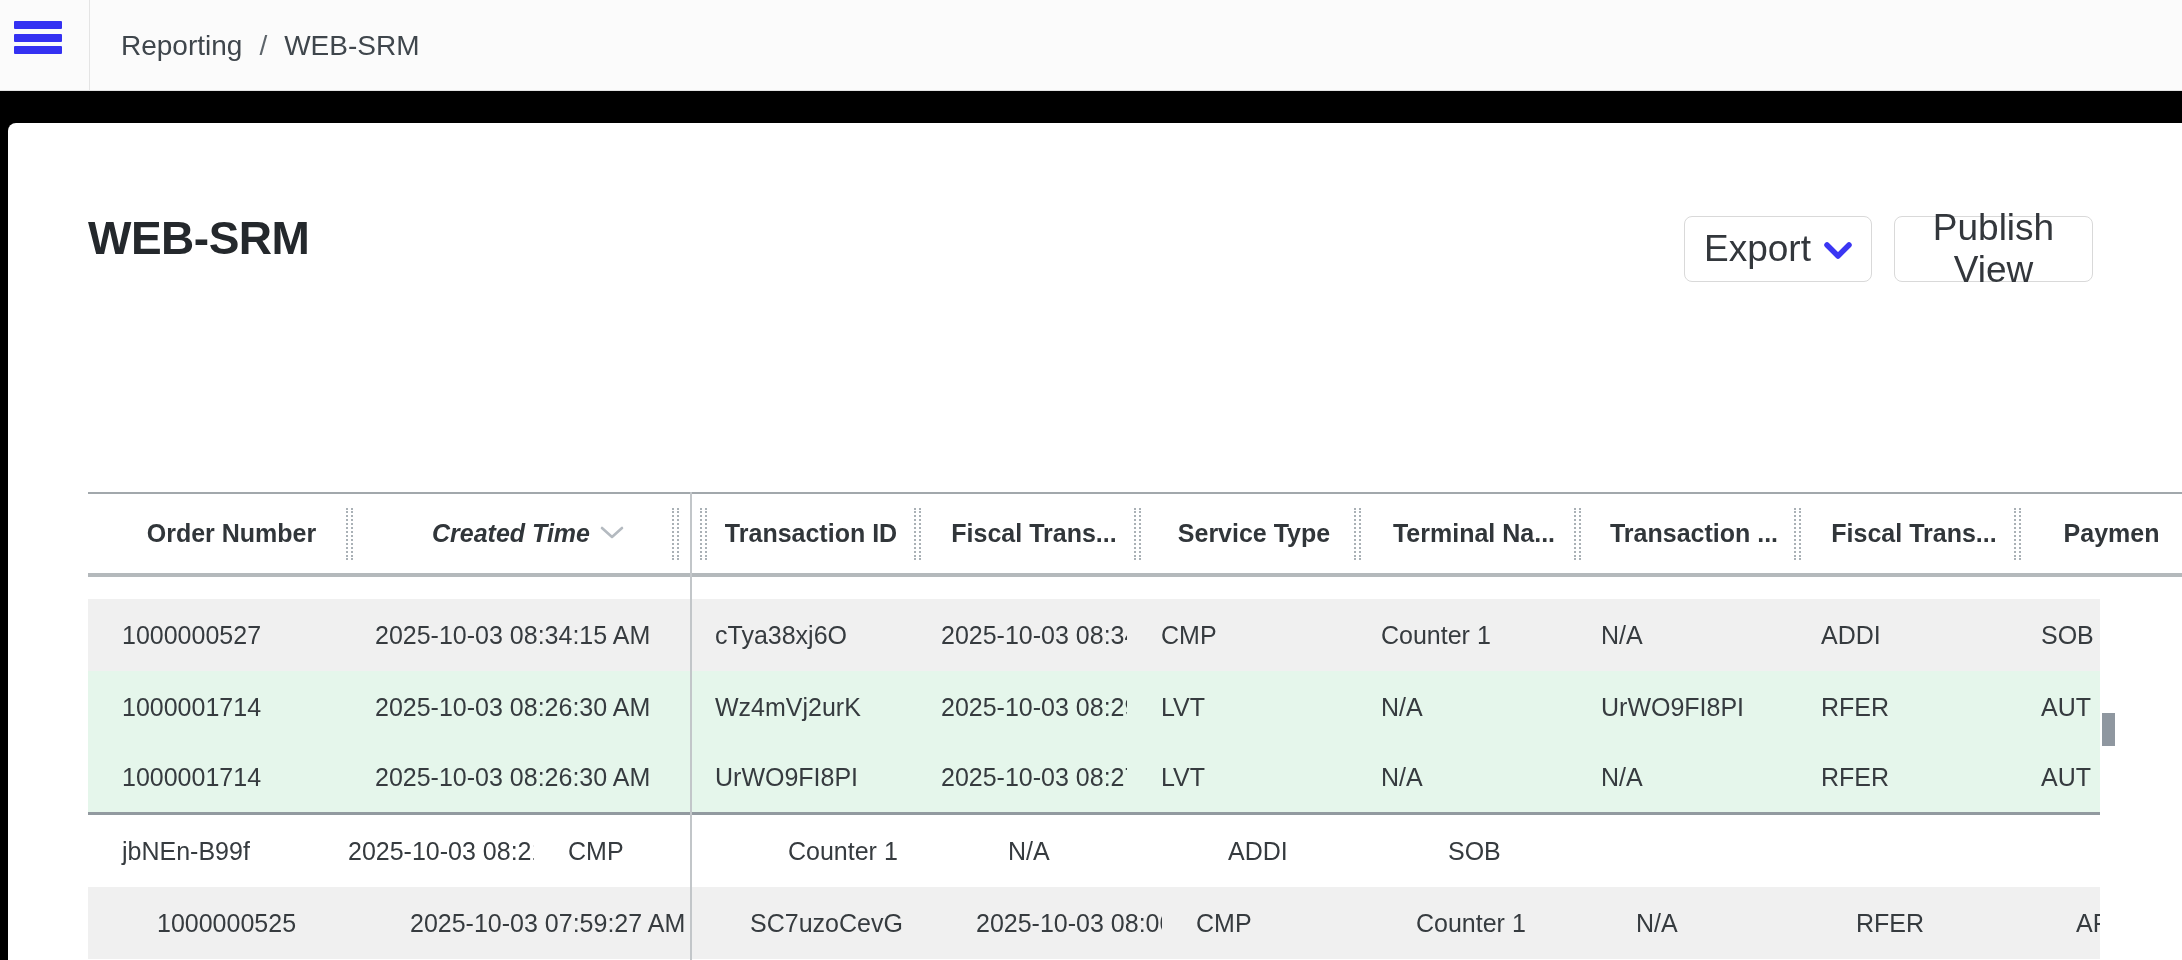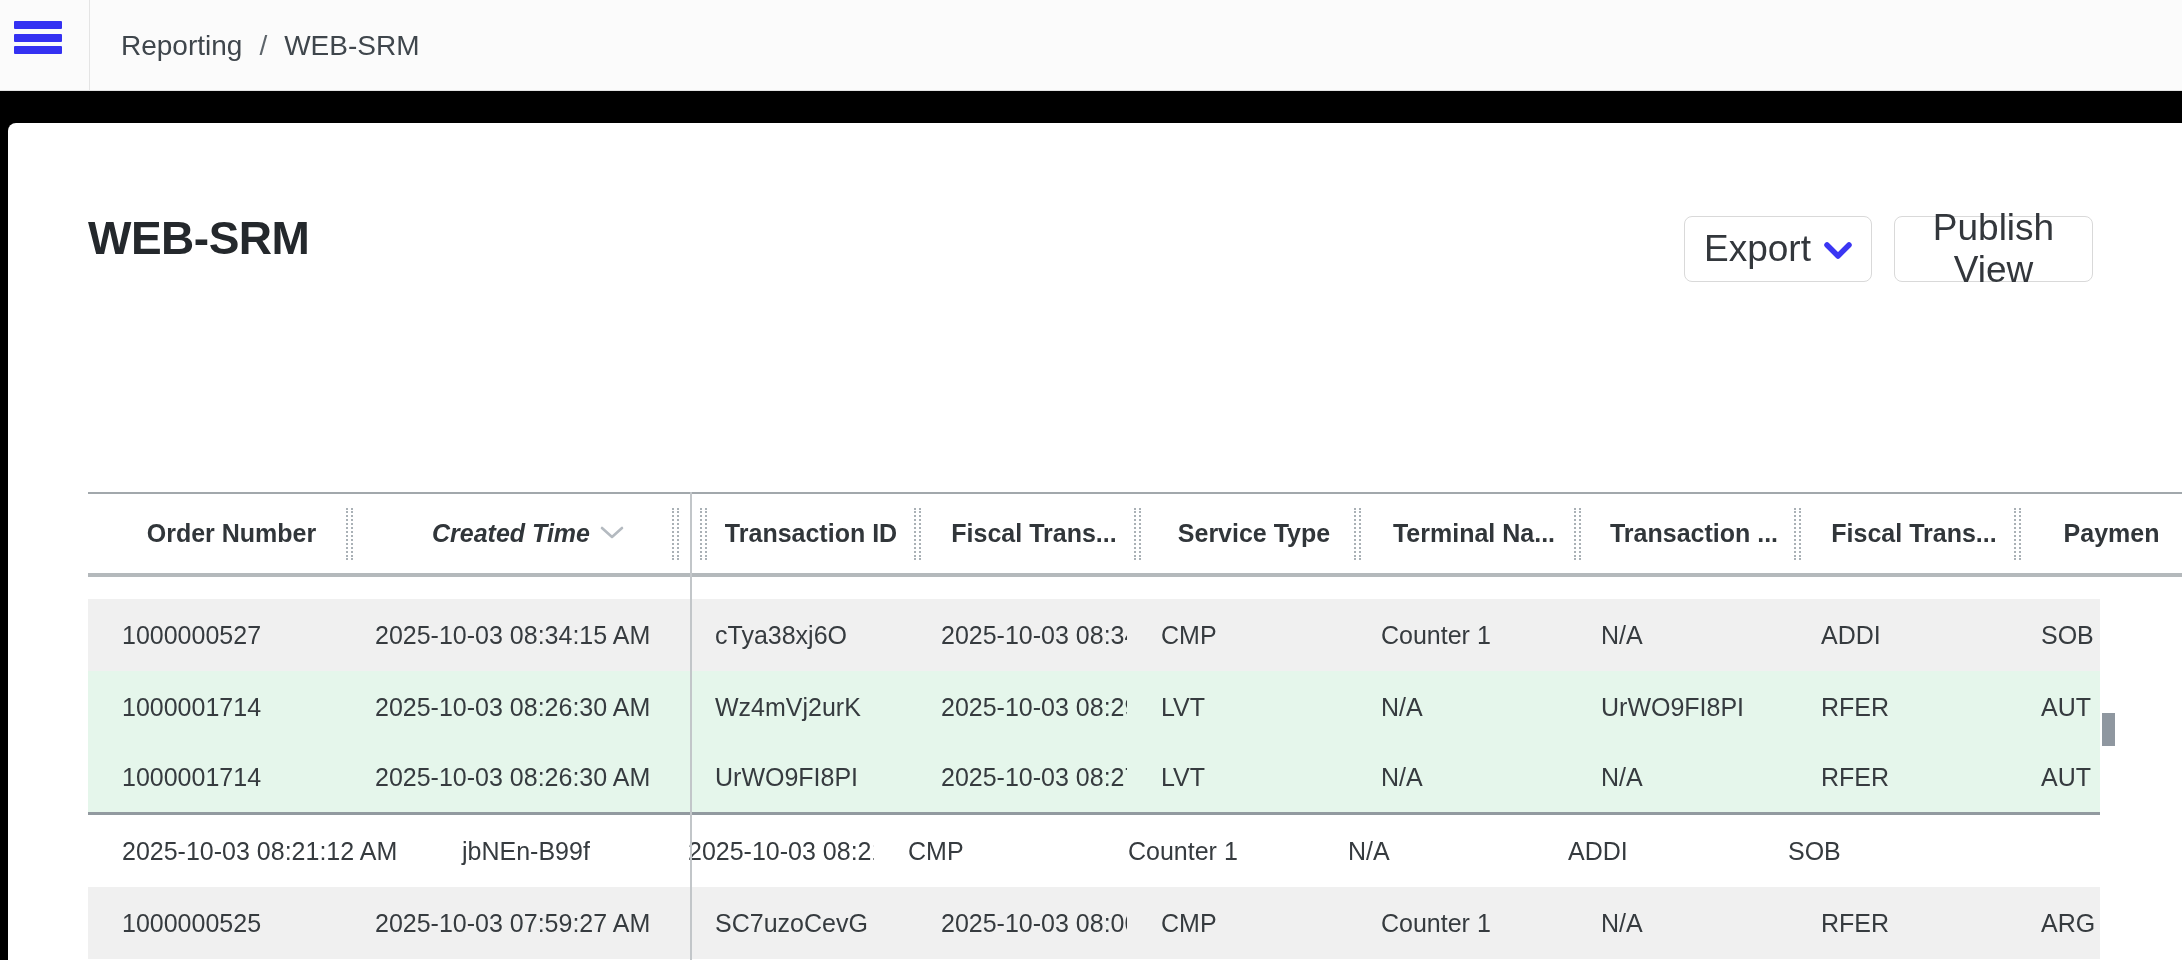--- a/index.html
+++ b/index.html
@@ -169,31 +169,30 @@
           <div class="cell" style="width: 340px;">2025-10-03 08:26:30 AM</div>
           <div class="cell" style="width: 226px;">UrWO9FI8PI</div>
           <div class="cell" style="width: 220px;">2025-10-03 08:27:1</div>
           <div class="cell" style="width: 220px;">LVT</div>
           <div class="cell" style="width: 220px;">N/A</div>
           <div class="cell" style="width: 220px;">N/A</div>
           <div class="cell" style="width: 220px;">RFER</div>
           <div class="cell" style="width: 175px;">AUT</div>
         </div>
         <div class="grid-row" style="background: rgb(255, 255, 255);">
-          <div class="cell" style="width: 340px;">2025-10-03 08:21:12 AM</div>
           <div class="cell" style="width: 226px;">jbNEn-B99f</div>
           <div class="cell" style="width: 220px;">2025-10-03 08:21:2</div>
           <div class="cell" style="width: 220px;">CMP</div>
           <div class="cell" style="width: 220px;">Counter 1</div>
           <div class="cell" style="width: 220px;">N/A</div>
           <div class="cell" style="width: 220px;">ADDI</div>
           <div class="cell" style="width: 175px;">SOB</div>
         </div>
         <div class="grid-row" style="background: rgb(240, 240, 240);">
-          <div class="cell" style="width: 253px;">1000000525</div>
+          <div class="cell" style="width: 253px; margin-left: 35px;">1000000525</div>
           <div class="cell" style="width: 340px;">2025-10-03 07:59:27 AM</div>
           <div class="cell" style="width: 226px;">SC7uzoCevG</div>
           <div class="cell" style="width: 220px;">2025-10-03 08:00:2</div>
           <div class="cell" style="width: 220px;">CMP</div>
           <div class="cell" style="width: 220px;">Counter 1</div>
           <div class="cell" style="width: 220px;">N/A</div>
           <div class="cell" style="width: 220px;">RFER</div>
           <div class="cell" style="width: 175px;">ARG</div>
         </div>
       </div>

